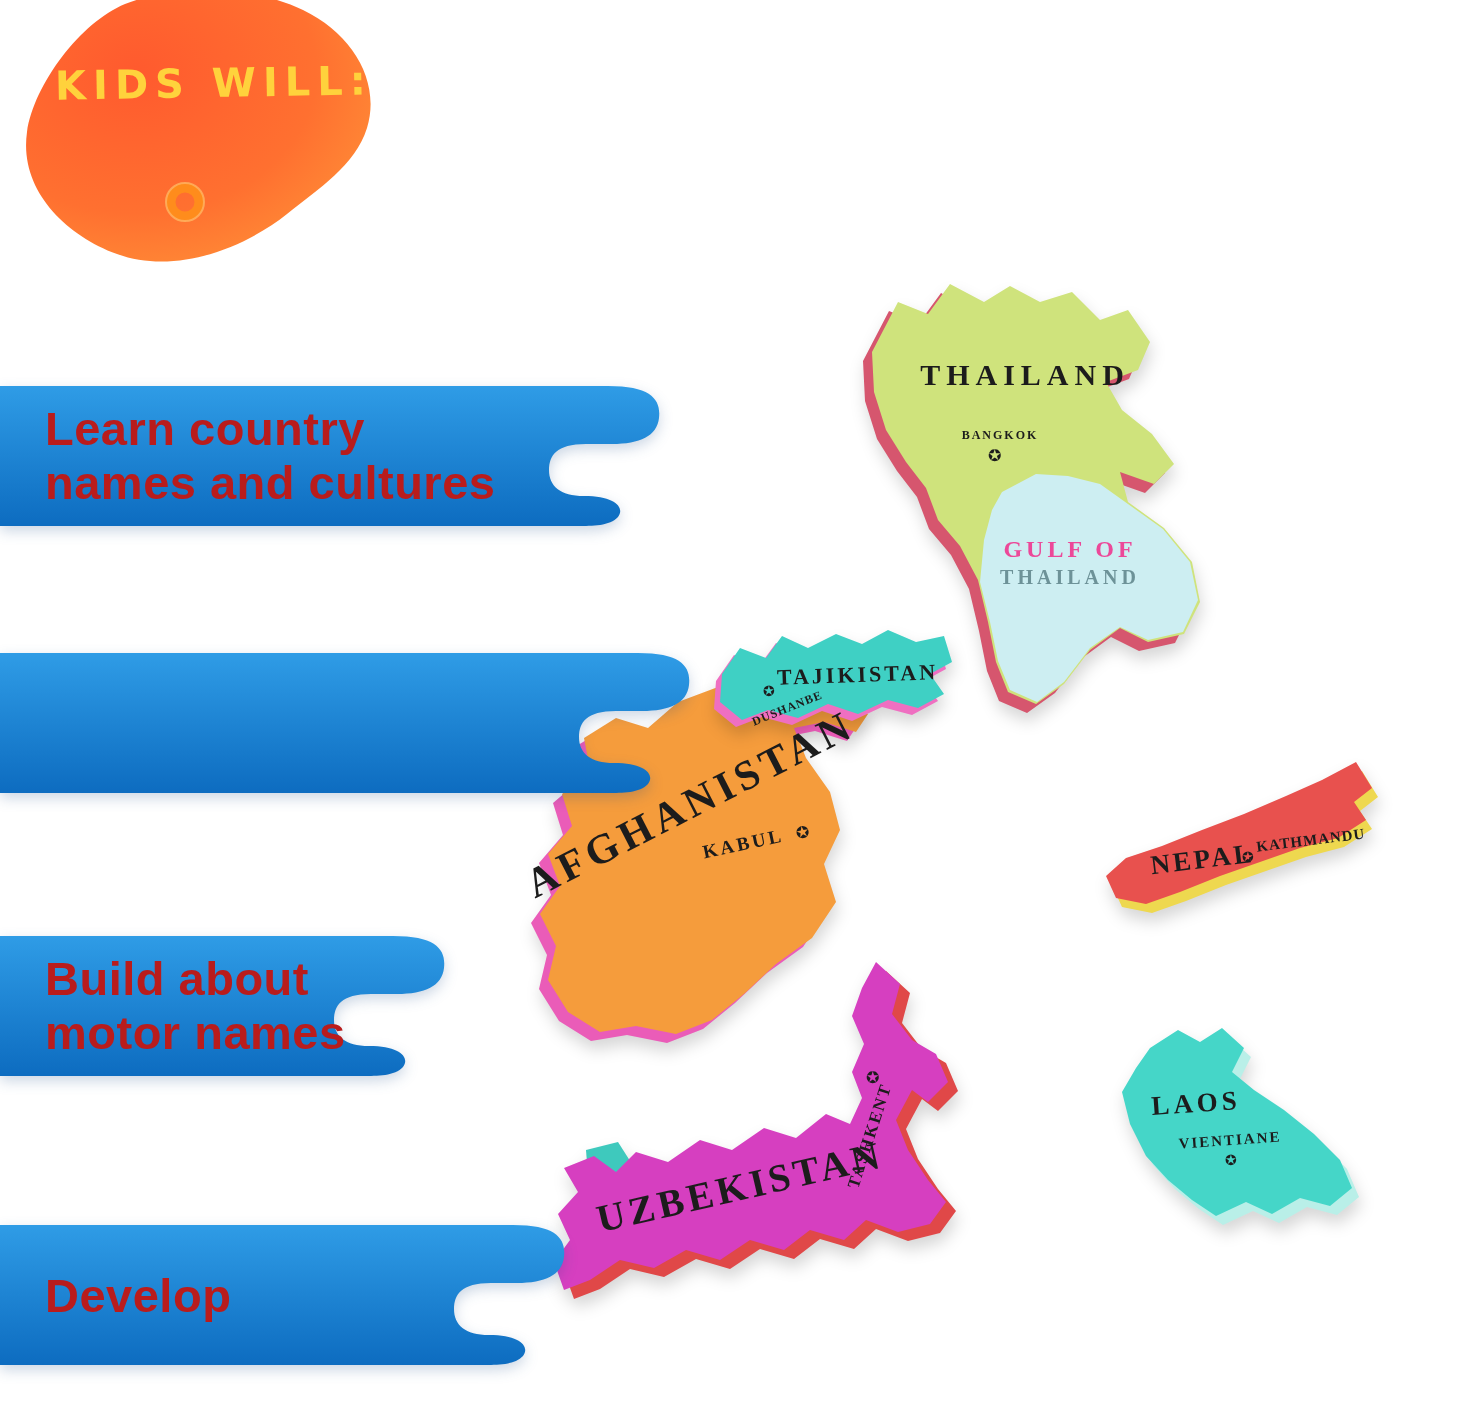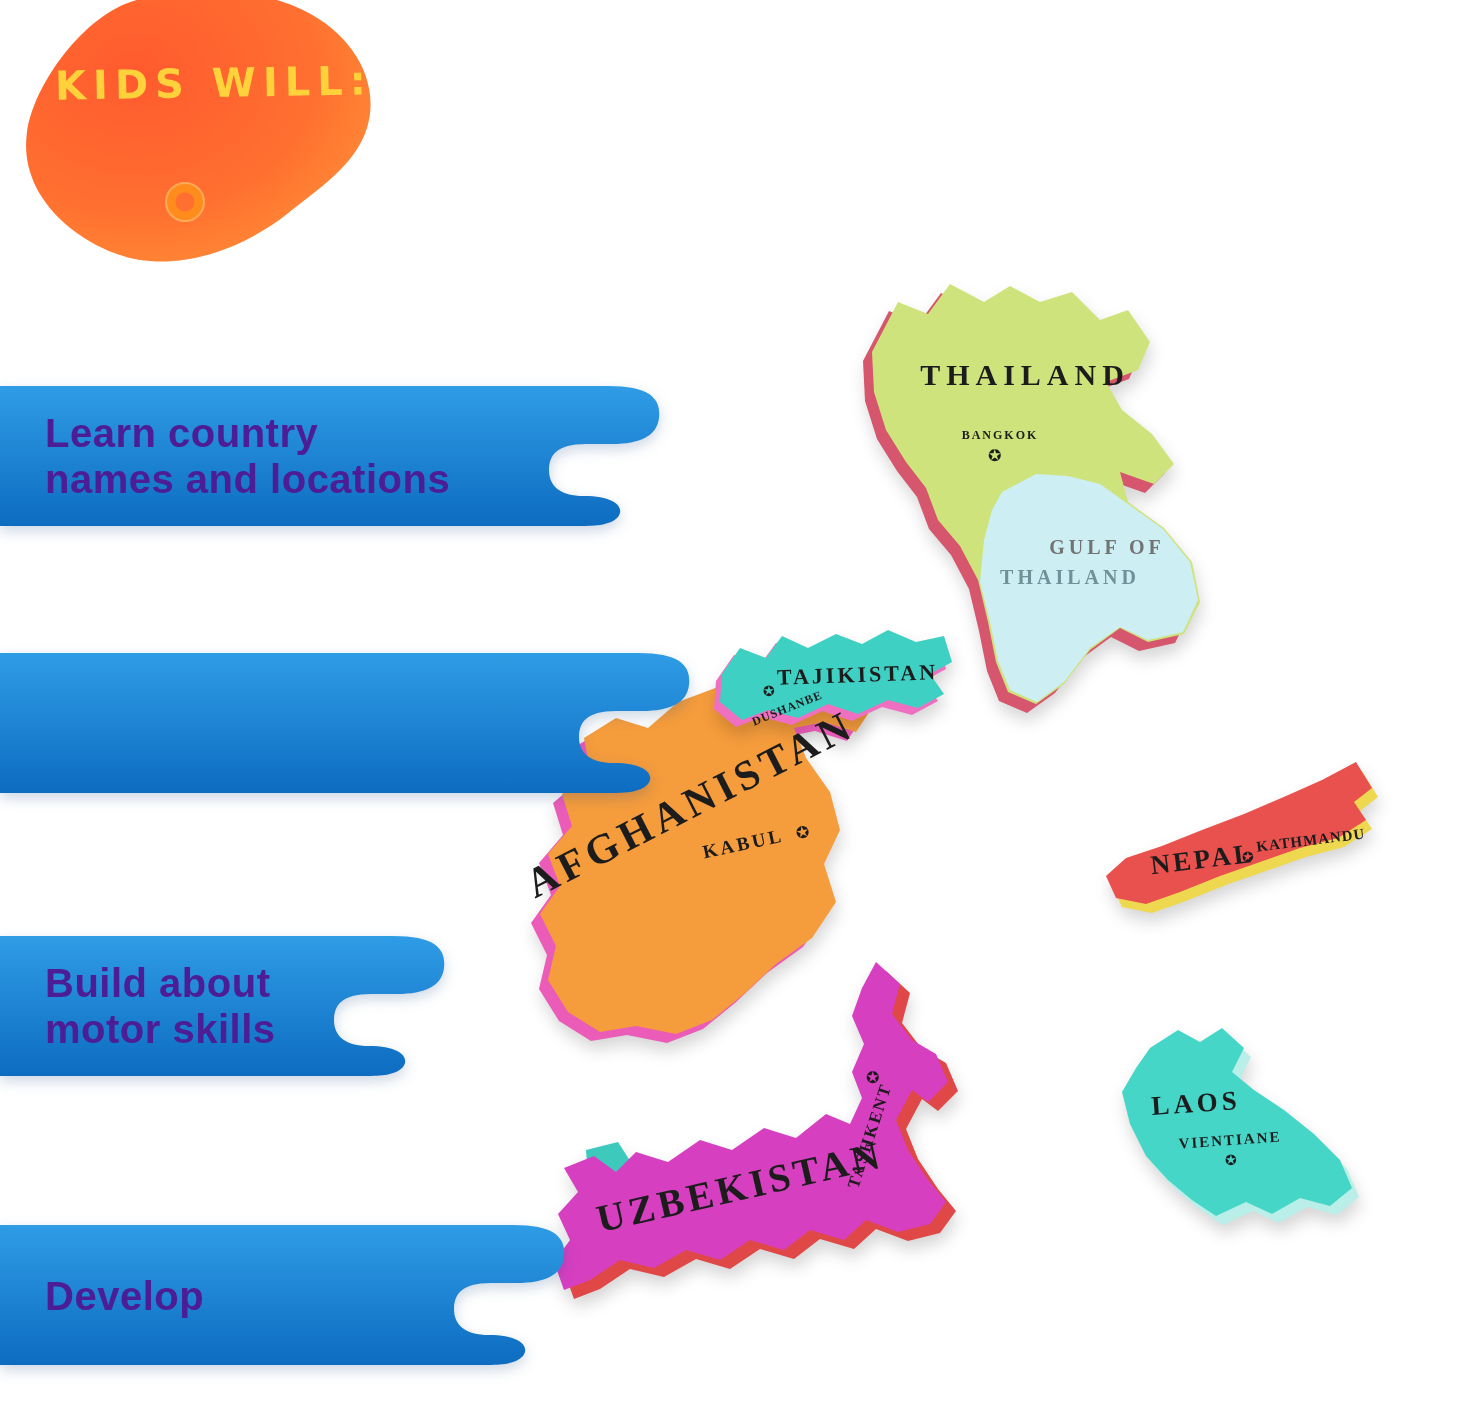--- a/index.html
+++ b/index.html
@@ -16,37 +16,37 @@
   }
   
   .banner{position:absolute;left:0;height:141px;z-index:3;filter:drop-shadow(0 5px 7px rgba(20,70,130,.22));}
   .b1{top:386px;width:665px;}
   .b2{top:653px;width:695px;}
   .b3{top:936px;width:450px;}
   .b4{top:1225px;width:570px;text-decoration:underline;}
   .banner svg{position:absolute;left:0;top:0;}
   .banner-text{
     position:absolute;left:45px;top:50%;transform:translateY(-50%);
-    font-size:40px;font-weight:700;color:#4c1d95;line-height:1.17;letter-spacing:.5px;
+    font-size:47px;font-weight:700;color:#b91c1c;line-height:1.17;letter-spacing:.5px;
     white-space:nowrap;
   }
   
   .map{position:absolute;left:0;top:0;z-index:1;}
   .piece{filter:drop-shadow(2px 9px 8px rgba(0,0,0,.16));}
   
   .lbl{
     position:absolute;z-index:2;font-family:"Liberation Serif",serif;color:#1c1c1c;
     white-space:nowrap;font-weight:700;
   }
   .ctr{text-align:center;}
   .star{font-family:"DejaVu Sans",sans-serif;font-weight:400;}
   .thailand-name{left:905px;top:358px;width:240px;font-size:30px;letter-spacing:6px;}
   .thailand-capital{left:930px;top:428px;width:140px;font-size:12px;letter-spacing:2px;}
   .thailand-star{left:988px;top:446px;font-size:16px;}
-  .gulf-1{left:1027px;top:536px;width:160px;font-size:20px;letter-spacing:4px;color:#737373;}
+  .gulf-1{left:990px;top:536px;width:160px;font-size:24px;letter-spacing:4px;color:#ec4899;}
   .gulf-2{left:985px;top:566px;width:170px;font-size:20px;letter-spacing:4px;color:#6d9298;}
   .tajik-name{left:770px;top:662px;width:175px;font-size:22px;letter-spacing:3px;transform:rotate(-2deg);}
   .tajik-star{left:763px;top:683px;font-size:14px;}
   .tajik-capital{left:750px;top:701px;font-size:12px;letter-spacing:1px;transform:rotate(-22deg);}
   .afghan-name{left:475px;top:780px;width:430px;font-size:42px;letter-spacing:5px;transform:rotate(-27deg);}
   .afghan-capital{left:702px;top:833px;font-size:19px;letter-spacing:3px;transform:rotate(-12deg);}
   .afghan-star{left:796px;top:823px;font-size:16px;transform:rotate(-12deg);}
   .nepal-name{left:1135px;top:844px;width:135px;font-size:27px;letter-spacing:3px;transform:rotate(-7deg);}
   .nepal-star{left:1242px;top:849px;font-size:14px;}
   .nepal-capital{left:1256px;top:832px;font-size:15px;letter-spacing:1px;transform:rotate(-7deg);}
@@ -147,37 +147,37 @@
     </svg>
     <div class="blob-title">KIDS WILL:</div>
   </div>
 
   <div class="banner b1">
     <svg width="665" height="141" viewBox="0 0 665 141">
       <path fill="url(#bannerGrad)" d="M0,0 H608 C652,0 661,14 659,32 C657,50 640,58 612,58 H586 C556,58 549,70 549,84 C549,100 560,110 584,110 C616,110 625,122 618,131 C610,140 592,140 578,140 H0 Z"></path>
     </svg>
     <div class="banner-text">
       <span>Learn country</span><br>
-      <span>names and locations</span>
+      <span>names and cultures</span>
     </div>
   </div>
 
   <div class="banner b2">
     <svg width="695" height="141" viewBox="0 0 695 141">
       <path fill="url(#bannerGrad)" d="M0,0 H638 C682,0 691,14 689,32 C687,50 670,58 642,58 H616 C586,58 579,70 579,84 C579,100 590,110 614,110 C646,110 655,122 648,131 C640,140 622,140 608,140 H0 Z"></path>
     </svg>
   </div>
 
   <div class="banner b3">
     <svg width="450" height="141" viewBox="0 0 450 141">
       <path fill="url(#bannerGrad)" d="M0,0 H393 C437,0 446,14 444,32 C442,50 425,58 397,58 H371 C341,58 334,70 334,84 C334,100 345,110 369,110 C401,110 410,122 403,131 C395,140 377,140 363,140 H0 Z"></path>
     </svg>
     <div class="banner-text">
       <span>Build about</span><br>
-      <span>motor skills</span>
+      <span>motor names</span>
     </div>
   </div>
 
   <div class="banner b4">
     <svg width="570" height="141" viewBox="0 0 570 141">
       <path fill="url(#bannerGrad)" d="M0,0 H513 C557,0 566,14 564,32 C562,50 545,58 517,58 H491 C461,58 454,70 454,84 C454,100 465,110 489,110 C521,110 530,122 523,131 C515,140 497,140 483,140 H0 Z"></path>
     </svg>
     <div class="banner-text">
       <span>Develop</span><br>
     </div>

